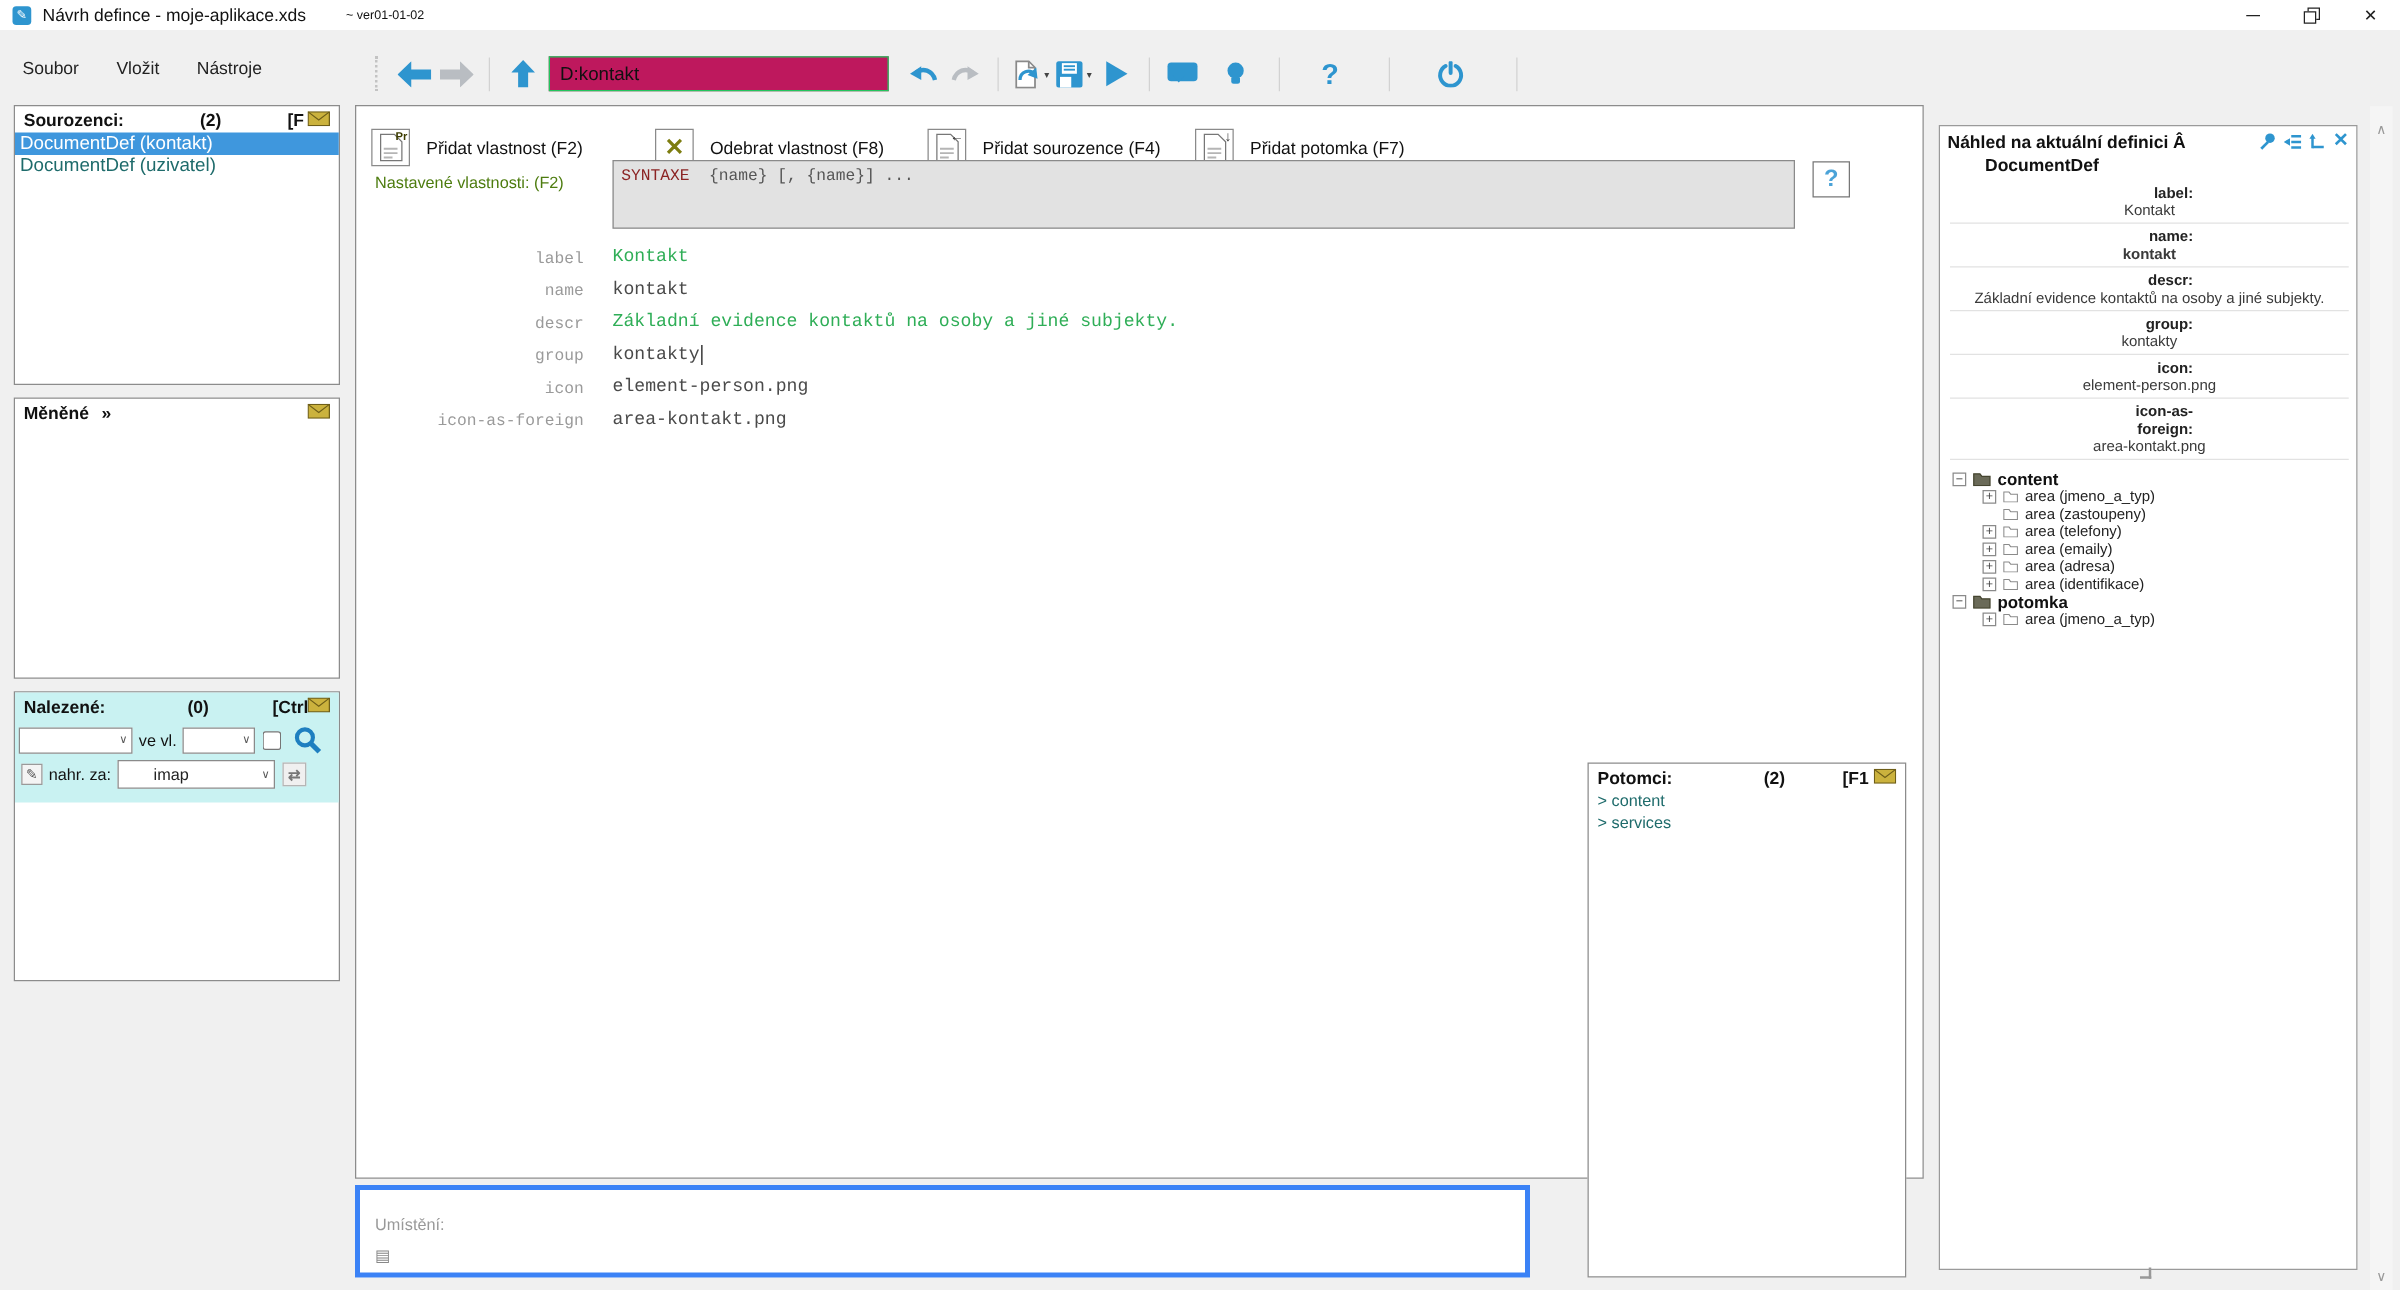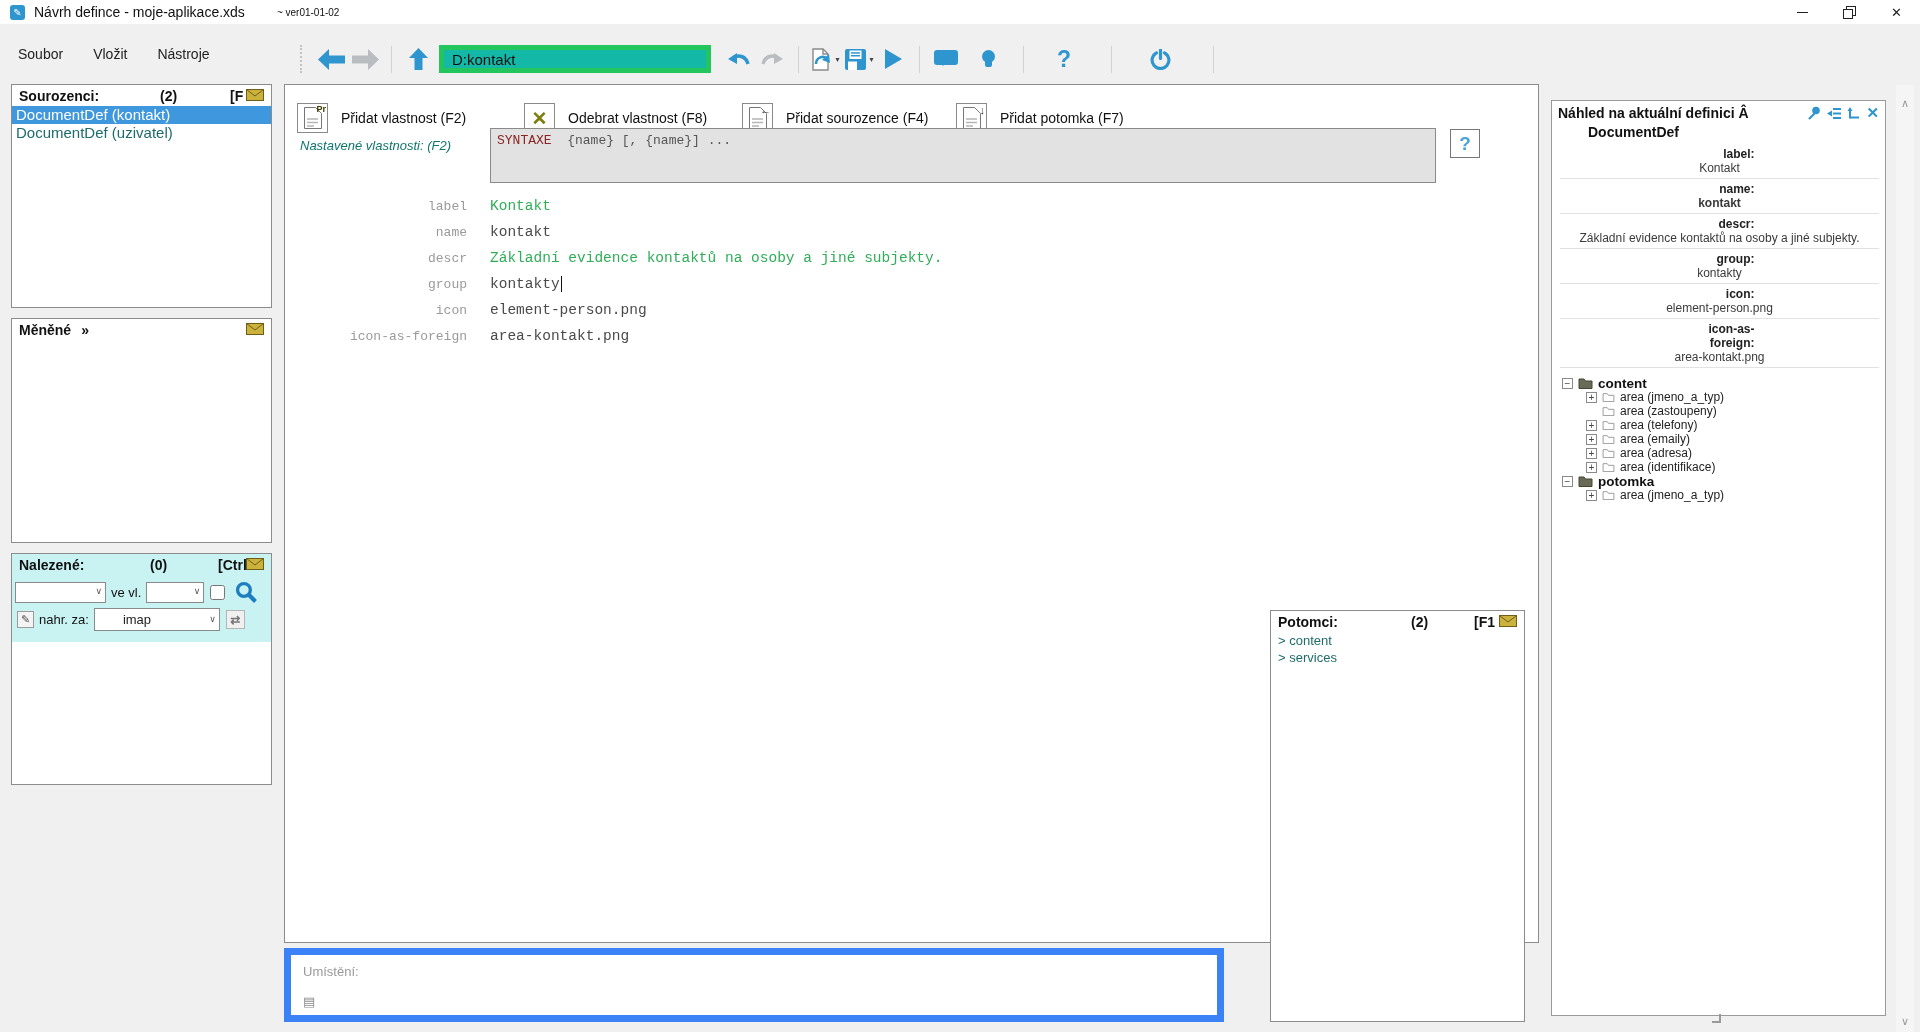--- a/index.html
+++ b/index.html
@@ -20,21 +20,21 @@
   .restore-glyph::after { content:""; position:absolute; left:0; bottom:0; width:8px; height:8px; border:1px solid #222; background:#fff; }
   .close-glyph { font-size:13px; color:#222; }
 
   
   .menus { position:absolute; left:18px; top:46px; display:flex; gap:30px; font-size:14px; color:#222; }
   .menu-item { cursor:default; }
   .toolbar { position:absolute; left:300px; top:42px; height:34px; display:flex; align-items:center; }
   .tb-handle { width:4px; height:28px; border-left:2px dotted #c3c3c3; margin-right:10px; }
   .tb-sep { width:1px; height:27px; background:#d2d2d2; margin:0 9px; }
   .tb-btn { display:flex; align-items:center; justify-content:center; min-width:34px; height:30px; }
-  .address-input { width:272px; height:28px; border:5px solid #22c55e; background:#14b8a6; font-size:15px; padding:0 8px; font-family:"Liberation Sans",sans-serif; color:#111; margin:0 10px 0 4px; }
+  .address-input { width:272px; height:28px; border:1px solid #22c55e; background:#be185d; font-size:15px; padding:0 8px; font-family:"Liberation Sans",sans-serif; color:#111; margin:0 10px 0 4px; }
   .caret-sm { font-size:8px; color:#444; margin-left:2px; }
   .play-tri { width:0; height:0; border-left:17px solid #2e95cf; border-top:10px solid transparent; border-bottom:10px solid transparent; }
   .bubble { width:24px; height:15px; background:#2e95cf; border-radius:3px; position:relative; margin-top:-3px; }
   .bubble::after { content:""; position:absolute; left:4px; bottom:-6px; border:5px solid transparent; border-top:6px solid #2e95cf; }
   .bulb { width:13px; height:13px; background:#2e95cf; border-radius:50%; position:relative; margin-top:-6px; }
   .bulb::after { content:""; position:absolute; left:3px; top:12px; width:7px; height:5px; background:#2e95cf; border-radius:0 0 2px 2px; }
   .help-glyph { font-size:23px; font-weight:bold; color:#2e95cf; }
 
   
   .panel { position:absolute; background:#fff; border:1px solid #8c8c8c; }
@@ -60,35 +60,35 @@
   .refresh-btn { width:19px; height:19px; border:1px solid #b5b5b5; background:#f0f0f0; color:#777; font-weight:bold; font-size:12px; display:flex; align-items:center; justify-content:center; margin-left:6px; }
 
   
   .main-area { position:absolute; left:284px; top:84px; width:1255px; height:859px; background:#fff; border:1px solid #8c8c8c; }
   .tool-btn { position:absolute; top:16px; display:flex; align-items:center; gap:13px; height:34px; }
   .tb-iconbox { width:31px; height:30px; border:1px solid #8a8a8a; background:#fff; display:flex; align-items:center; justify-content:center; position:relative; }
   .tb-overlay { position:absolute; right:1px; top:0px; font-size:9px; font-weight:bold; color:#3c3c00; }
   .x-glyph { font-size:19px; font-weight:bold; color:#7d7d10; }
   .tool-btn-label { font-size:14px; color:#111; }
 
-  .set-props { position:absolute; left:15px; top:53px; font-size:13px; color:#0f766e;font-style:italic; }
+  .set-props { position:absolute; left:15px; top:53px; font-size:13px; color:#4d7c0f; }
   .syntax-box { position:absolute; left:205px; top:43px; width:946px; height:55px; background:#e2e2e2; border:1px solid #8a8a8a; font-family:"Liberation Mono",monospace; font-size:13px; padding:4px 6px; white-space:pre; }
   .syn-key { color:#8b2323; }
   .syn-rest { color:#555; }
   .help-box { position:absolute; left:1165px; top:44px; width:30px; height:29px; border:1px solid #777; background:#fff; display:flex; align-items:center; justify-content:center; }
   .help-box span { font-size:19px; font-weight:bold; color:#4ba3d8; }
 
   .prop-row { position:absolute; left:0; width:900px; height:26px; display:flex; align-items:center; font-family:"Liberation Mono",monospace; }
   .prop-key { width:182px; text-align:right; font-size:13px; color:#9a9a9a; }
   .prop-val { margin-left:23px; font-size:14.5px; color:#4a4a4a; white-space:pre; }
   .prop-val.green { color:#2fae57; }
   .text-caret { display:inline-block; width:1px; height:16px; background:#111; margin-left:1px; vertical-align:-3px; }
 
   
-  .footer-box { position:absolute; left:284px; top:948px; width:940px; height:74px; background:#fff; border:7px solid #3b82f6; padding:7px 12px; }
+  .footer-box { position:absolute; left:284px; top:948px; width:940px; height:74px; background:#fff; border:4px solid #3b82f6; padding:18px 12px; }
   .foot-row { display:flex; line-height:20px; }
   .foot-label { width:62px; font-size:13px; color:#999; }
   .foot-label.it { font-style:italic; }
   .foot-val-bold { font-size:13px; font-weight:bold; color:#777; }
   .foot-val-mono { font-family:"Liberation Mono",monospace; font-size:13px; color:#8a8a8a; }
   .foot-icon { position:absolute; left:12px; bottom:6px; font-size:13px; color:#888; }
 
   
   .potomci { left:1270px; top:610px; width:255px; height:412px; }
   .potomci .ph-count { left:140px; }

